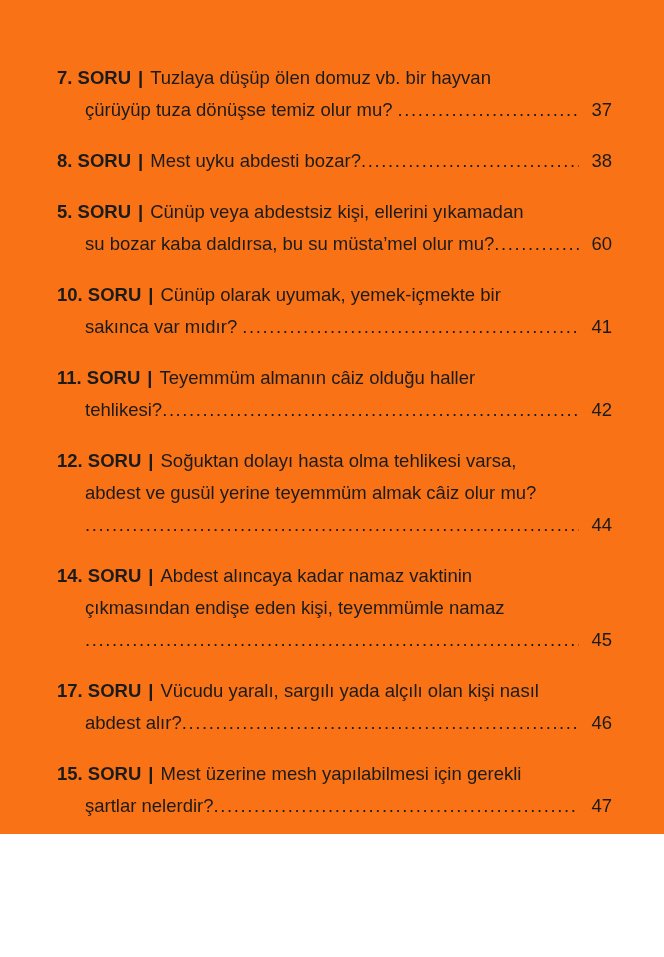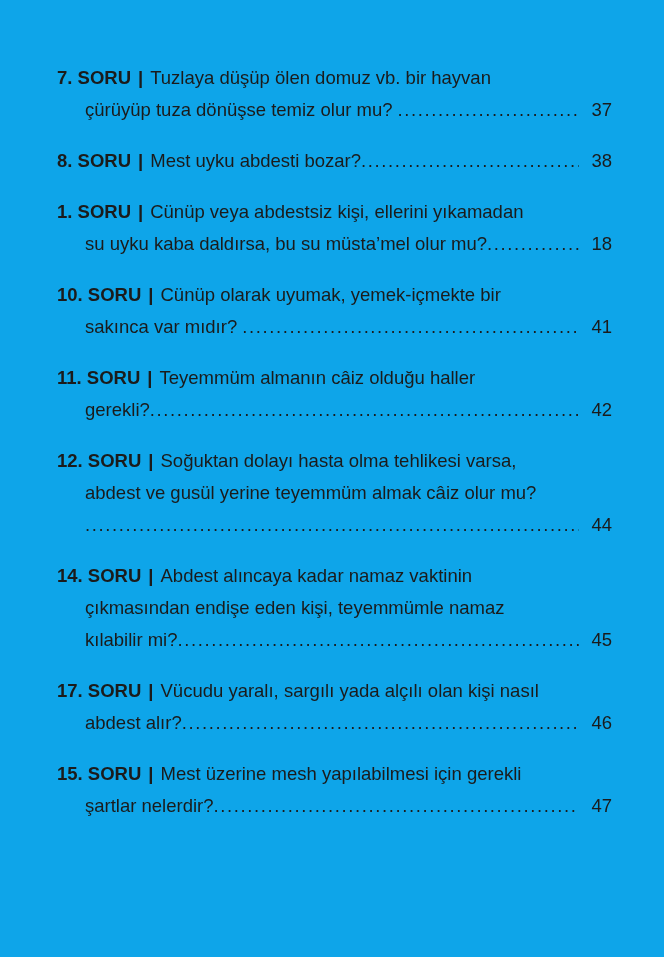--- a/index.html
+++ b/index.html
@@ -10,23 +10,23 @@
   body {
     width: 664px;
     height: 957px;
     font-family: "Liberation Sans", sans-serif;
     color: #1b1b1b;
     overflow: hidden;
   }
   .page {
     box-sizing: border-box;
     width: 664px;
-    height: 957px;
+    height: 834px;
     padding: 62px 52px 0 57px;
-    background: #0ea5e9;
+    background: #f97316;
   }
   .entry {
     font-size: 18.5px;
     line-height: 32px;
     margin-bottom: 19px;
   }
   .line {
     white-space: nowrap;
   }
   .line.cont {
@@ -84,46 +84,46 @@
       <span class="b t">8. SORU</span>
         <span class="sep t">|</span>
         <span class="t">Mest uyku abdesti bozar?</span>
         <span class="dots"></span>
         <span class="pg">38</span>
     </div>
   </div>
 
   <div class="entry">
     <div class="line first">
-      <span class="b">1. SORU</span><span class="sep">|</span><span class="t">Cünüp veya abdestsiz kişi, ellerini yıkamadan</span>
+      <span class="b">5. SORU</span><span class="sep">|</span><span class="t">Cünüp veya abdestsiz kişi, ellerini yıkamadan</span>
     </div>
     <div class="line cont leader">
-      <span class="t">su uyku kaba daldırsa, bu su müsta’mel olur mu?</span>
+      <span class="t">su bozar kaba daldırsa, bu su müsta’mel olur mu?</span>
         <span class="dots"></span>
-        <span class="pg">18</span>
+        <span class="pg">60</span>
     </div>
   </div>
 
   <div class="entry">
     <div class="line first">
       <span class="b">10. SORU</span><span class="sep">|</span><span class="t">Cünüp olarak uyumak, yemek-içmekte bir</span>
     </div>
     <div class="line cont leader">
       <span class="t">sakınca var mıdır?&nbsp;</span>
         <span class="dots"></span>
         <span class="pg">41</span>
     </div>
   </div>
 
   <div class="entry">
     <div class="line first">
       <span class="b">11. SORU</span><span class="sep">|</span><span class="t">Teyemmüm almanın câiz olduğu haller</span>
     </div>
     <div class="line cont leader">
-      <span class="t">gerekli?</span>
+      <span class="t">tehlikesi?</span>
         <span class="dots"></span>
         <span class="pg">42</span>
     </div>
   </div>
 
   <div class="entry">
     <div class="line first">
       <span class="b">12. SORU</span><span class="sep">|</span><span class="t">Soğuktan dolayı hasta olma tehlikesi varsa,</span>
     </div>
     <div class="line cont">
@@ -137,21 +137,20 @@
   </div>
 
   <div class="entry">
     <div class="line first">
       <span class="b">14. SORU</span><span class="sep">|</span><span class="t">Abdest alıncaya kadar namaz vaktinin</span>
     </div>
     <div class="line cont">
       <span class="t">çıkmasından endişe eden kişi, teyemmümle namaz</span>
     </div>
     <div class="line cont leader">
-      <span class="t">kılabilir mi?</span>
         <span class="dots"></span>
         <span class="pg">45</span>
     </div>
   </div>
 
   <div class="entry">
     <div class="line first">
       <span class="b">17. SORU</span><span class="sep">|</span><span class="t">Vücudu yaralı, sargılı yada alçılı olan kişi nasıl</span>
     </div>
     <div class="line cont leader">

